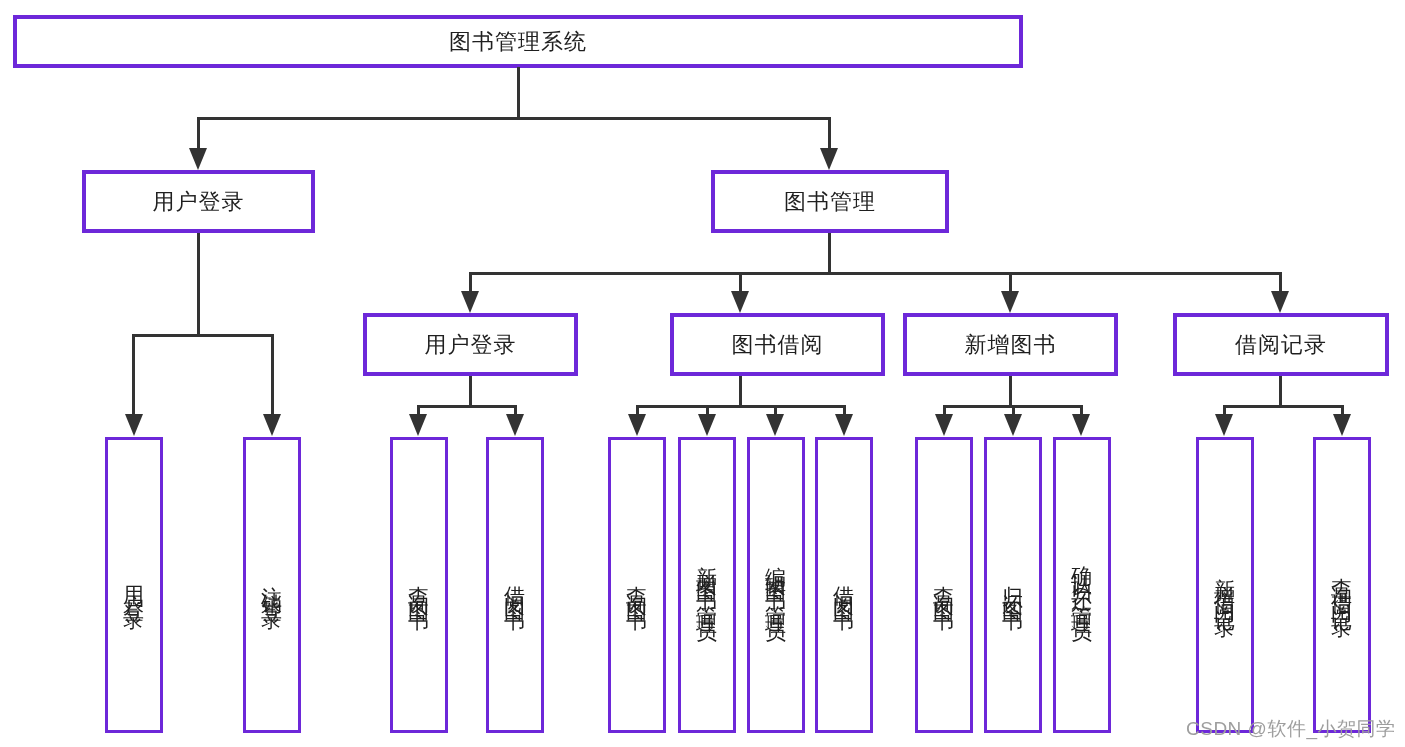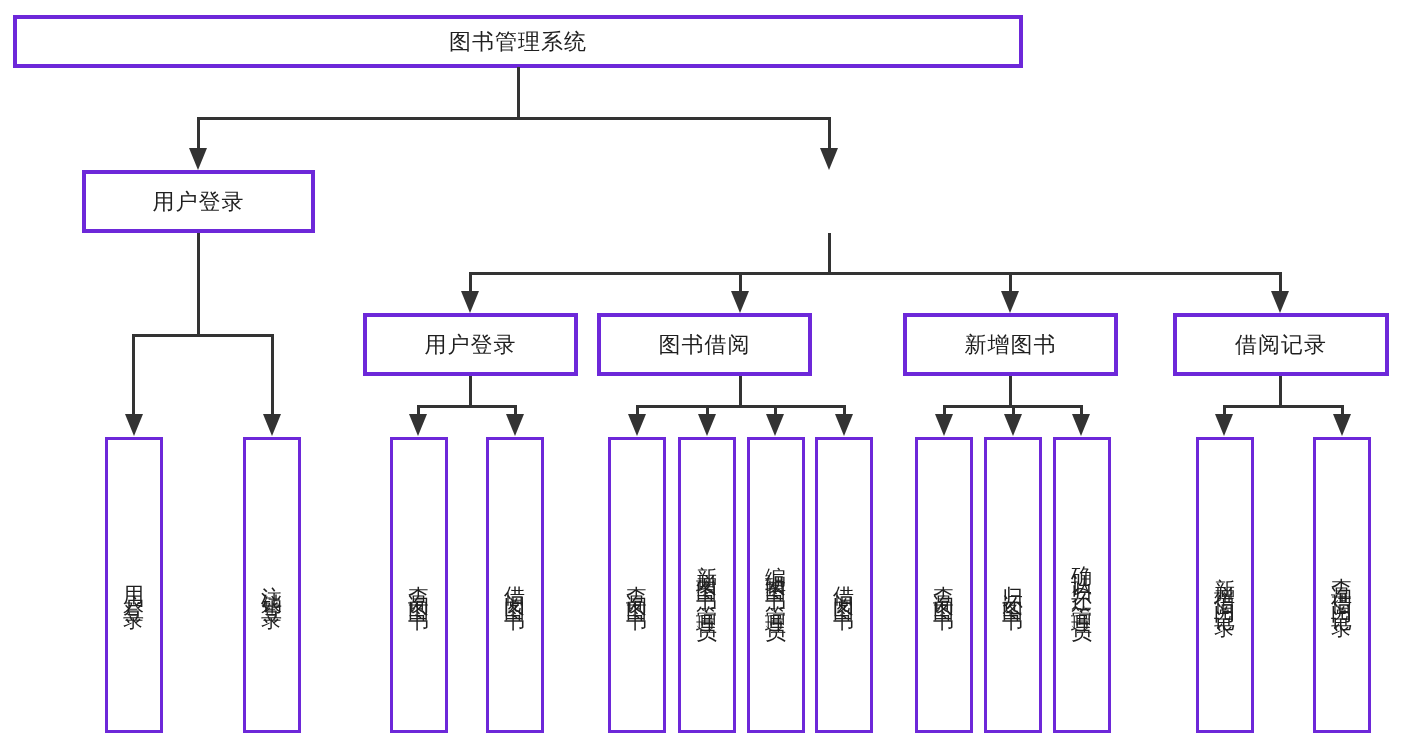--- a/index.html
+++ b/index.html
@@ -41,26 +41,29 @@
 <div id="canvas">
 
   <div class="box lvl" style="left:13px;top:15px;width:1010px;height:53px">
     <span>图书管理系统</span>
   </div>
 
   <div class="box lvl" style="left:82px;top:170px;width:233px;height:63px">
     <span>用户登录</span>
   </div>
 
+  <div class="box lvl" style="left:711px;top:170px;width:238px;height:63px">
+    <span>图书管理</span>
+  </div>
 
   <div class="box lvl" style="left:363px;top:313px;width:215px;height:63px">
     <span>用户登录</span>
   </div>
 
-  <div class="box lvl" style="left:597px;top:313px;width:215px;height:63px">
+  <div class="box lvl" style="left:670px;top:313px;width:215px;height:63px">
     <span>图书借阅</span>
   </div>
 
   <div class="box lvl" style="left:903px;top:313px;width:215px;height:63px">
     <span>新增图书</span>
   </div>
 
   <div class="box lvl" style="left:1173px;top:313px;width:216px;height:63px">
     <span>借阅记录</span>
   </div>
@@ -161,14 +164,15 @@
   <div class="vline" style="left:1080px;top:405px;height:12px"></div>
   <div class="arrow" style="left:1072px;top:414px"></div>
 
   <div class="vline" style="left:1279px;top:376px;height:32px"></div>
   <div class="hline" style="left:1223px;top:405px;width:120px"></div>
   <div class="vline" style="left:1223px;top:405px;height:12px"></div>
   <div class="arrow" style="left:1215px;top:414px"></div>
   <div class="vline" style="left:1341px;top:405px;height:12px"></div>
   <div class="arrow" style="left:1333px;top:414px"></div>
 
+  <div id="watermark">CSDN @软件_小贺同学</div>
 
 </div>
 
 </body></html>

